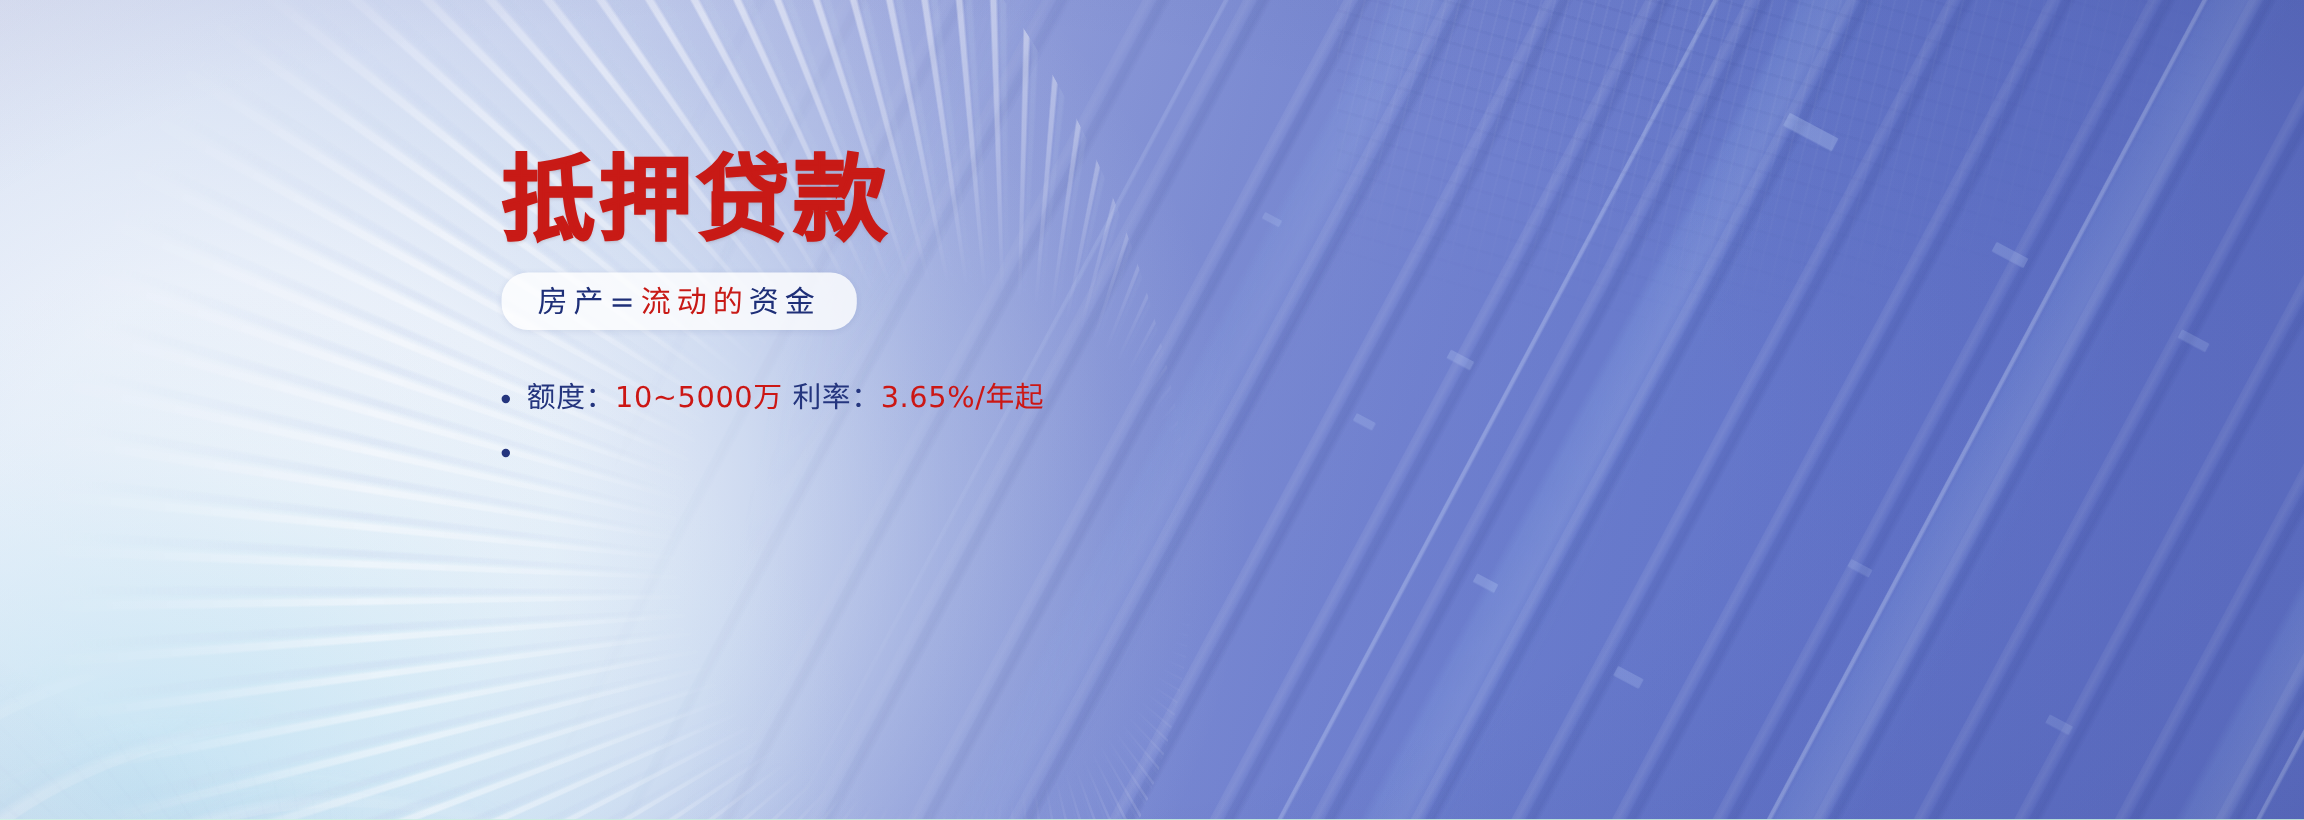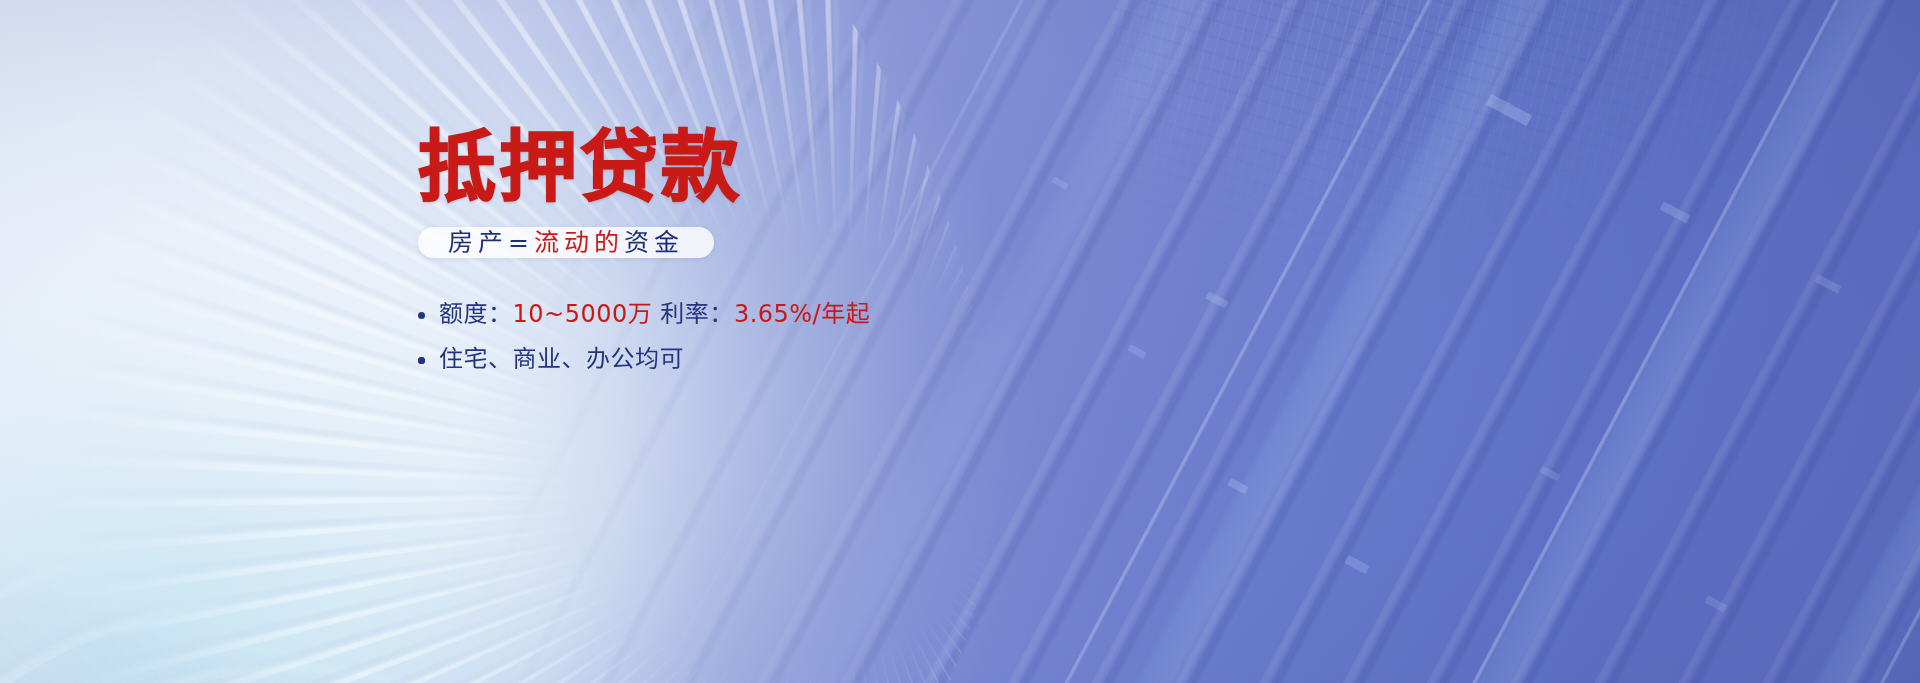--- a/index.html
+++ b/index.html
@@ -249,21 +249,21 @@
       0 0 1px rgba(200,26,22,0.9);
     -webkit-text-stroke: 1.6px #c81a16;
   }
 
   
   .pill {
     margin-top: 21px;
     display: inline-flex;
     align-items: center;
     justify-content: center;
-    height: 31px;
+    height: 48px;
     padding: 0 30px;
     border-radius: 22px;
     background: rgba(255,255,255,0.80);
     box-shadow: 0 1px 5px rgba(40,56,128,0.10);
     white-space: nowrap;
   }
   .pill-text {
     font-family: "DejaVu Sans", "Liberation Sans", sans-serif;
     font-size: 25px;
     line-height: 1;
@@ -343,20 +343,16 @@
     </div>
 
     <ul class="bullets">
       <li>
         <span class="dot"></span>
         <span class="seg">额度：</span><span class="seg hl">10~5000万</span><span class="seg"> 利率：</span><span class="seg hl">3.65%/年起</span>
       </li>
       <li>
         <span class="dot"></span>
       </li>
-      <li>
-        <span class="dot"></span>
-        <span class="seg">住宅、商业、办公均可</span>
-      </li>
     </ul>
 
   </div>
 </div>
 
 </body></html>

